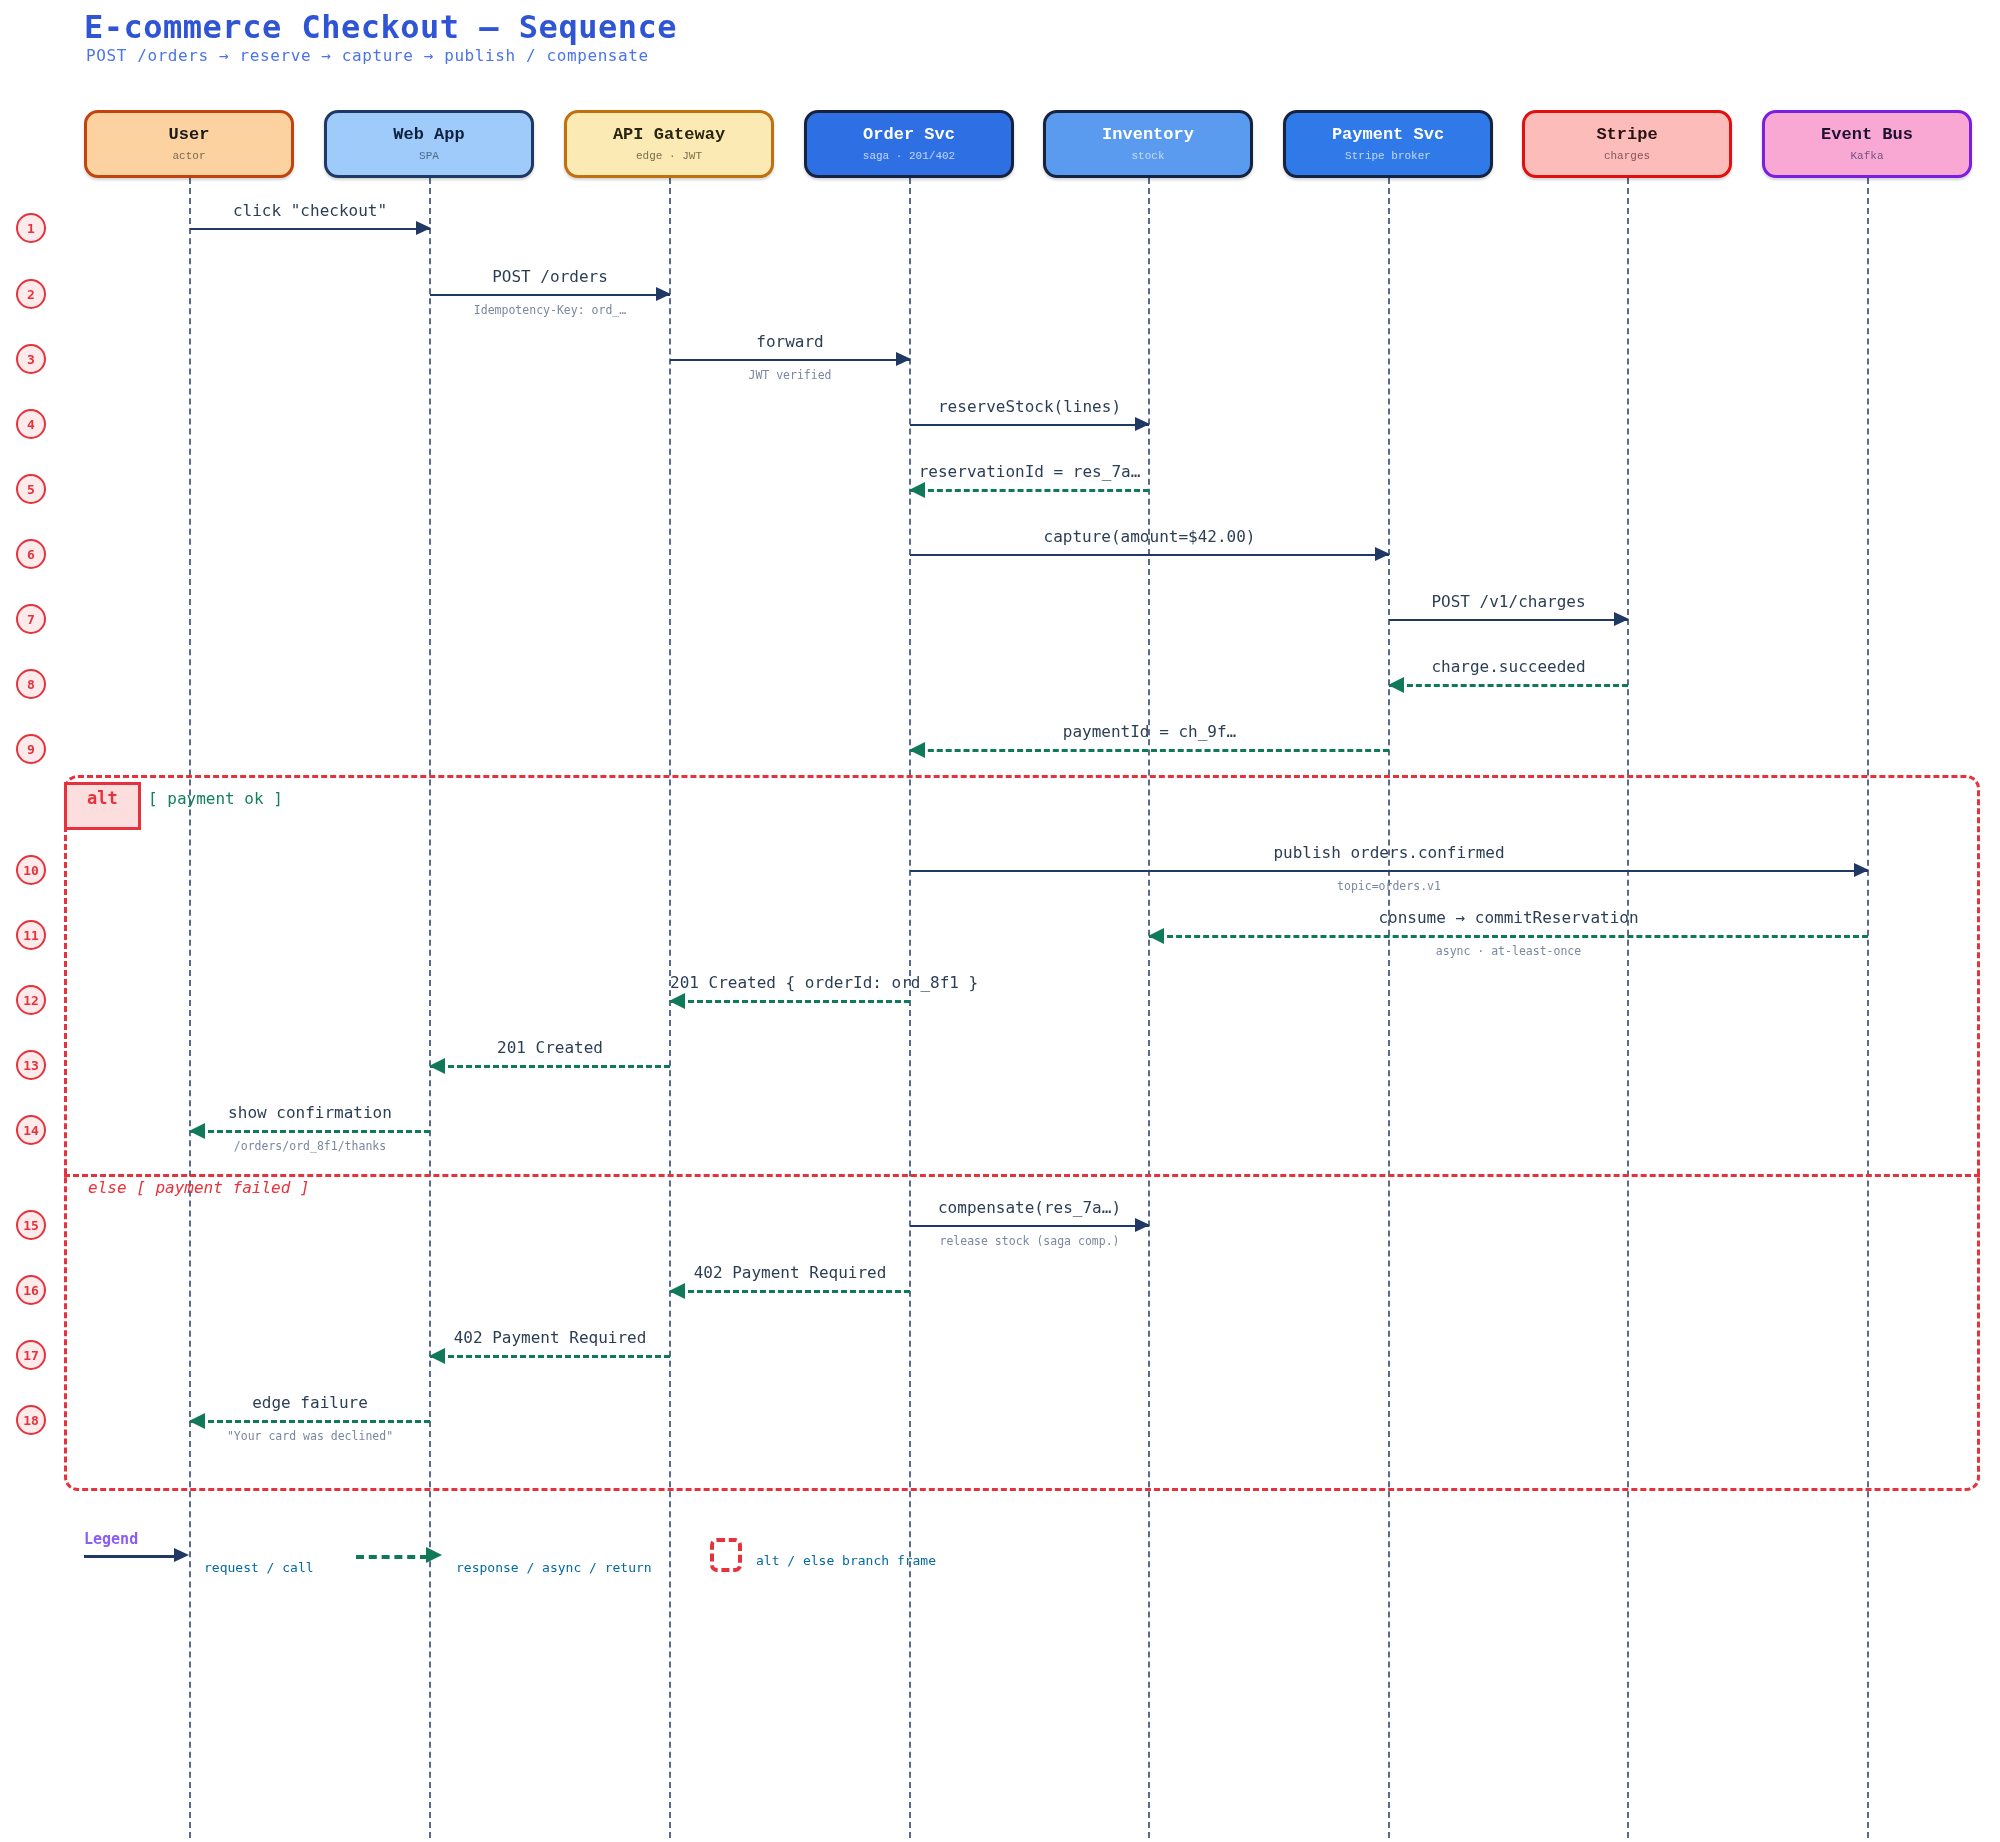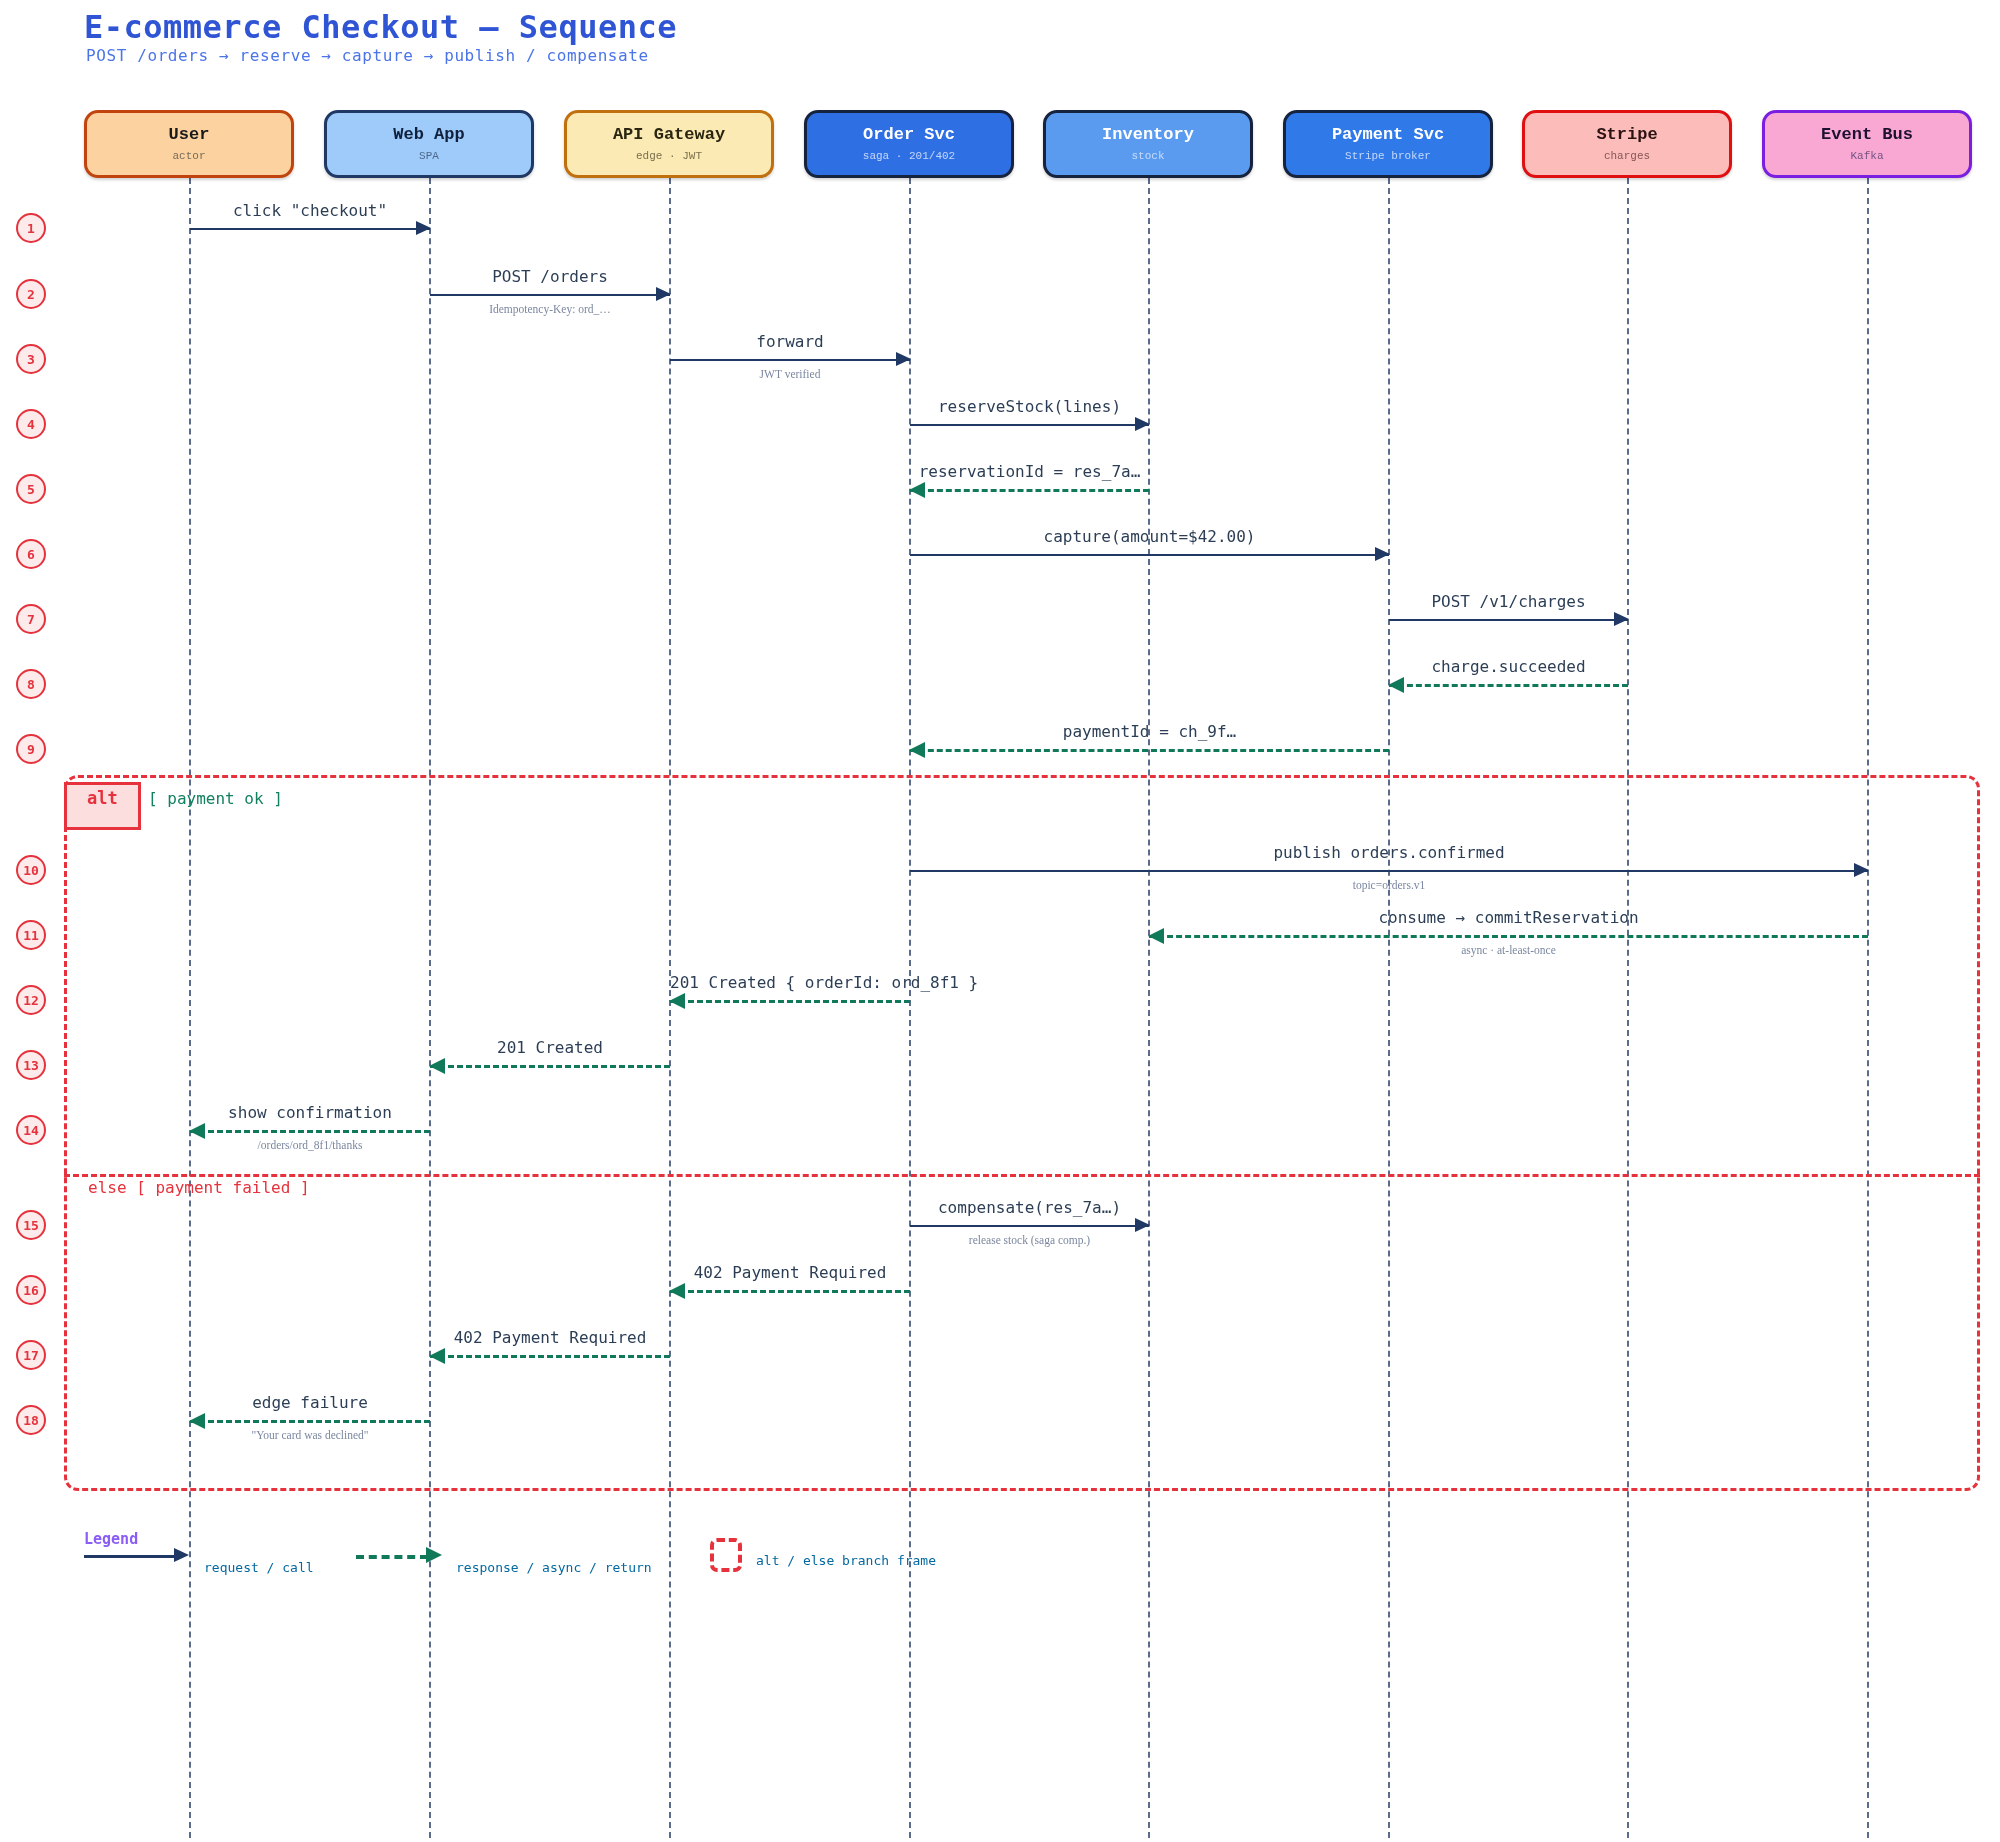--- a/index.html
+++ b/index.html
@@ -119,21 +119,20 @@
     white-space: nowrap;
   }
   .msg .msub {
     position: absolute;
     top: 9px;
     width: 100%;
     text-align: center;
     font-size: 11.5px;
     color: #7b87a0;
     white-space: nowrap;
-    font-family: Liberation Serif, serif;
   }
 
   
   #altframe {
     position: absolute;
     border: 3px dashed #e5323c;
     border-radius: 14px;
   }
   #altdivider {
     position: absolute;
@@ -154,20 +153,21 @@
     position: absolute;
     color: #12815f;
     font-size: 16px;
     white-space: nowrap;
   }
   #elselabel {
     position: absolute;
     color: #e5323c;
     font-size: 16px;
     white-space: nowrap;
+    font-style: italic;
   }
 
   
   #legend-title {
     position: absolute;
     font-size: 15px;
     font-weight: bold;
     color: #8b5cf6;
   }
   .legend-item { position: absolute; height: 20px; }

